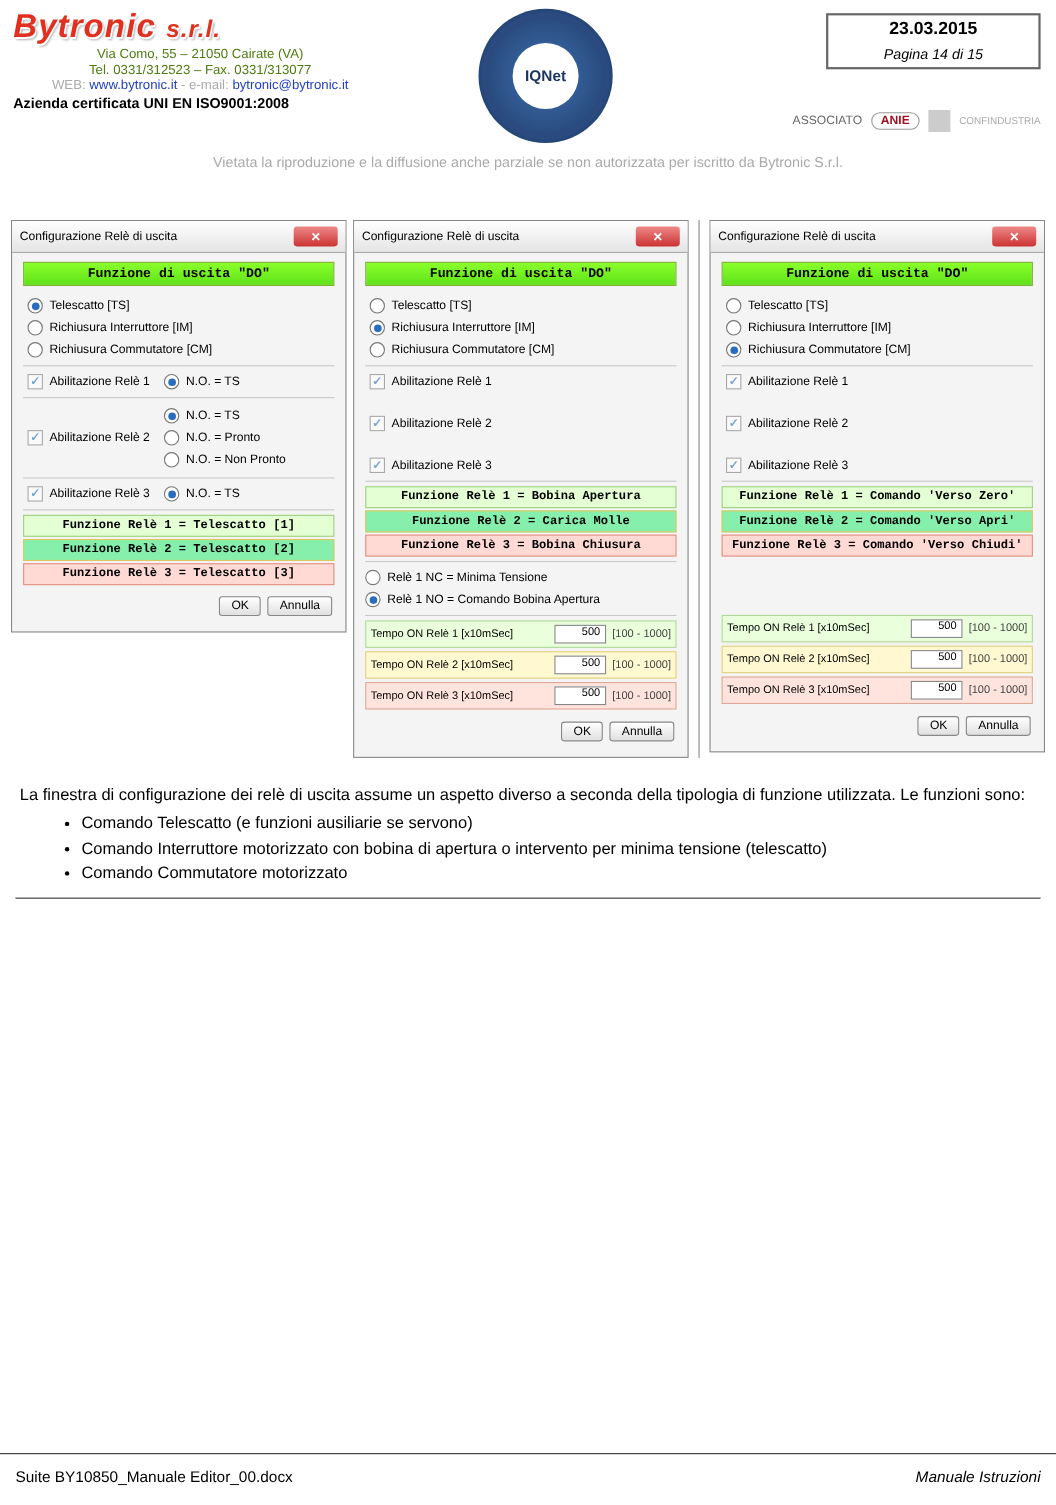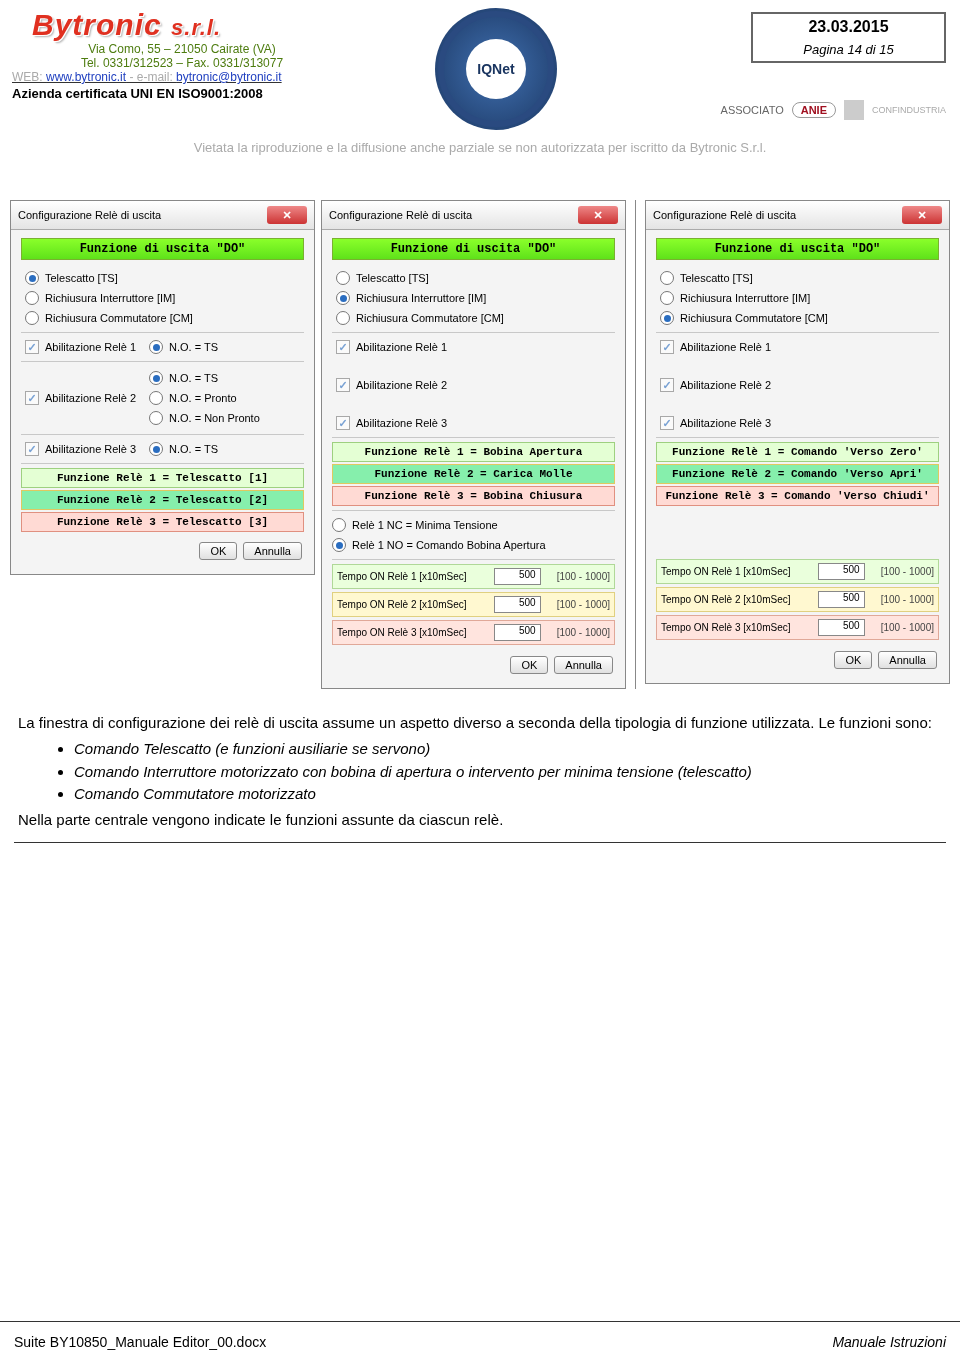--- a/index.html
+++ b/index.html
@@ -1,24 +1,24 @@
 <!DOCTYPE html>
 <html><head>
 <meta charset="utf-8">
 <style>
   * { box-sizing: border-box; margin: 0; padding: 0; }
   body { font-family: Arial, sans-serif; background: #fff; width: 960px; height: 1368px; position: relative; }
   
   
   .header { position: relative; height: 180px; padding: 8px 12px 0 12px; }
   .logo-area { position: absolute; left: 12px; top: 8px; width: 400px; }
-  .bytronic-logo { font-family: "Arial Black", sans-serif; font-size: 30px; font-style: italic; font-weight: 900; color: #e03020; text-shadow: 1px 1px 0 #fff, 2px 2px 2px rgba(0,0,0,0.3); letter-spacing: 1px; margin-left: 20px; }
+  .bytronic-logo { font-family: "Arial Black", sans-serif; font-size: 30px; font-style: italic; font-weight: 900; color: #e03020; text-shadow: 1px 1px 0 #fff, 2px 2px 2px rgba(0,0,0,0.3); letter-spacing: 1px; }
   .bytronic-logo .srl { font-size: 22px; }
   .addr { color: #4d7c0f; font-size: 12px; text-align: center; width: 340px; }
-  .web-line { font-size: 12px; color: #333; text-align: left; width: 340px; text-decoration: underline; }
+  .web-line { font-size: 12px; color: #333; text-align: center; width: 340px; }
   .web-line .gray { color: #aaa; }
   .web-line .blue { color: #2040c0; }
   .cert-line { font-size: 13px; font-weight: bold; text-align: left; width: 340px; margin-top: 2px; }
   
   .badges { position: absolute; left: 435px; top: 8px; display: flex; gap: 6px; }
   .csq-badge { width: 128px; height: 115px; background: linear-gradient(#3a64b8, #2a4a8a); border-radius: 4px; display: flex; align-items: center; justify-content: center; color: #fff; font-weight: 900; font-size: 38px; position: relative; }
   .csq-badge::before { content:""; position:absolute; inset:6px; border:2px solid rgba(255,255,255,0.4); border-radius:3px; }
   .iqnet-badge { width: 122px; height: 122px; border-radius: 50%; background: radial-gradient(circle at 50% 50%, #4070b0 0%, #1a3560 100%); display:flex; align-items:center; justify-content:center; color:#fff; font-weight:bold; font-size:18px; position:relative; }
   .iqnet-badge::before { content:""; position:absolute; inset:3px; border:6px solid #2a4a80; border-radius:50%; }
   .iqnet-badge .inner { position:relative; z-index:2; background:#fff; color:#1a3560; padding:4px 8px; border-radius:50%; width:60px; height:60px; display:flex; align-items:center; justify-content:center; font-size:14px; }
@@ -48,35 +48,35 @@
   .radio { border-radius:50%; }
   .radio.on::after { content:""; width:7px; height:7px; background:#2a6dc0; border-radius:50%; display:block; }
   .check.on::after { content:"✓"; font-size:11px; color:#2a6dc0; font-weight:bold; line-height:1; }
   .check.dim { opacity:0.6; }
   .hsep { border-top:1px solid #c8c8c8; margin:4px 4px; }
   .sub-row { display:flex; align-items:center; gap:6px; padding:2px 0; }
   .func-line { font-family:"Courier New",monospace; font-weight:bold; font-size:11px; text-align:center; border:1px solid #ccc; padding:3px; margin:2px 4px; }
   .fb-g { background:#e4ffd4; border-color:#9ed080; }
   .fb-y { background:#86efac; border-color:#e0c860; }
   .fb-p { background:#ffdad4; border-color:#e09080; }
-  .tempo-row { display:flex; align-items:center; gap:16px; margin:3px 4px; padding:3px 4px; border:1px solid #ccc; font-size:10px; }
+  .tempo-row { display:flex; align-items:center; gap:6px; margin:3px 4px; padding:3px 4px; border:1px solid #ccc; font-size:10px; }
   .tr-g { background:#eaffdc; border-color:#b0d898; }
   .tr-y { background:#fff8d0; border-color:#e0d080; }
   .tr-p { background:#ffe4de; border-color:#e0a898; }
   .tempo-in { width:47px; height:17px; border:1px solid #888; background:#fff; text-align:right; padding:0 4px; font-size:10px; margin-left:auto; }
   .range { font-size:10px; color:#444; }
   .btn-row { display:flex; justify-content:flex-end; gap:6px; padding:8px 6px; }
   .btn { border:1px solid #888; background:linear-gradient(#fff,#e0e0e0); padding:2px 10px; font-size:11px; border-radius:3px; }
   .abil-row { display:flex; align-items:center; gap:6px; padding:3px 8px; }
   .abil-wrap { display:flex; align-items:center; gap:6px; width:118px; }
   
   
   .body-text { margin: 24px 18px 0 18px; font-size:15px; line-height:1.35; }
   .body-text ul { margin: 6px 0 6px 56px; list-style: disc; }
-  .body-text li { margin-bottom: 2px; font-style: italic; }
+  .body-text li { margin-bottom: 2px; }
   .hr-line { border-top:1px solid #333; margin:12px 14px; }
   
   
   .footer { position:absolute; bottom:18px; left:0; right:0; border-top:1px solid #333; padding:12px 14px 0 14px; display:flex; justify-content:space-between; font-size:14px; }
   .footer .right { font-style:italic; }
 </style>
 </head>
 <body>
 
 <div class="header">
@@ -316,20 +316,19 @@
 
 </div>
 
 <div class="body-text">
   <p>La finestra di configurazione dei relè di uscita assume un aspetto diverso a seconda della tipologia di funzione utilizzata. Le funzioni sono:</p>
   <ul>
     <li>Comando Telescatto (e funzioni ausiliarie se servono)</li>
     <li>Comando Interruttore motorizzato con bobina di apertura o intervento per minima tensione (telescatto)</li>
     <li>Comando Commutatore motorizzato</li>
   </ul>
-  <p>Nella parte centrale vengono indicate le funzioni assunte da ciascun relè.</p>
 </div>
 <div class="hr-line"></div>
 
 <div class="footer">
   <span>Suite BY10850_Manuale Editor_00.docx</span>
   <span class="right">Manuale Istruzioni</span>
 </div>
 
 </body></html>

